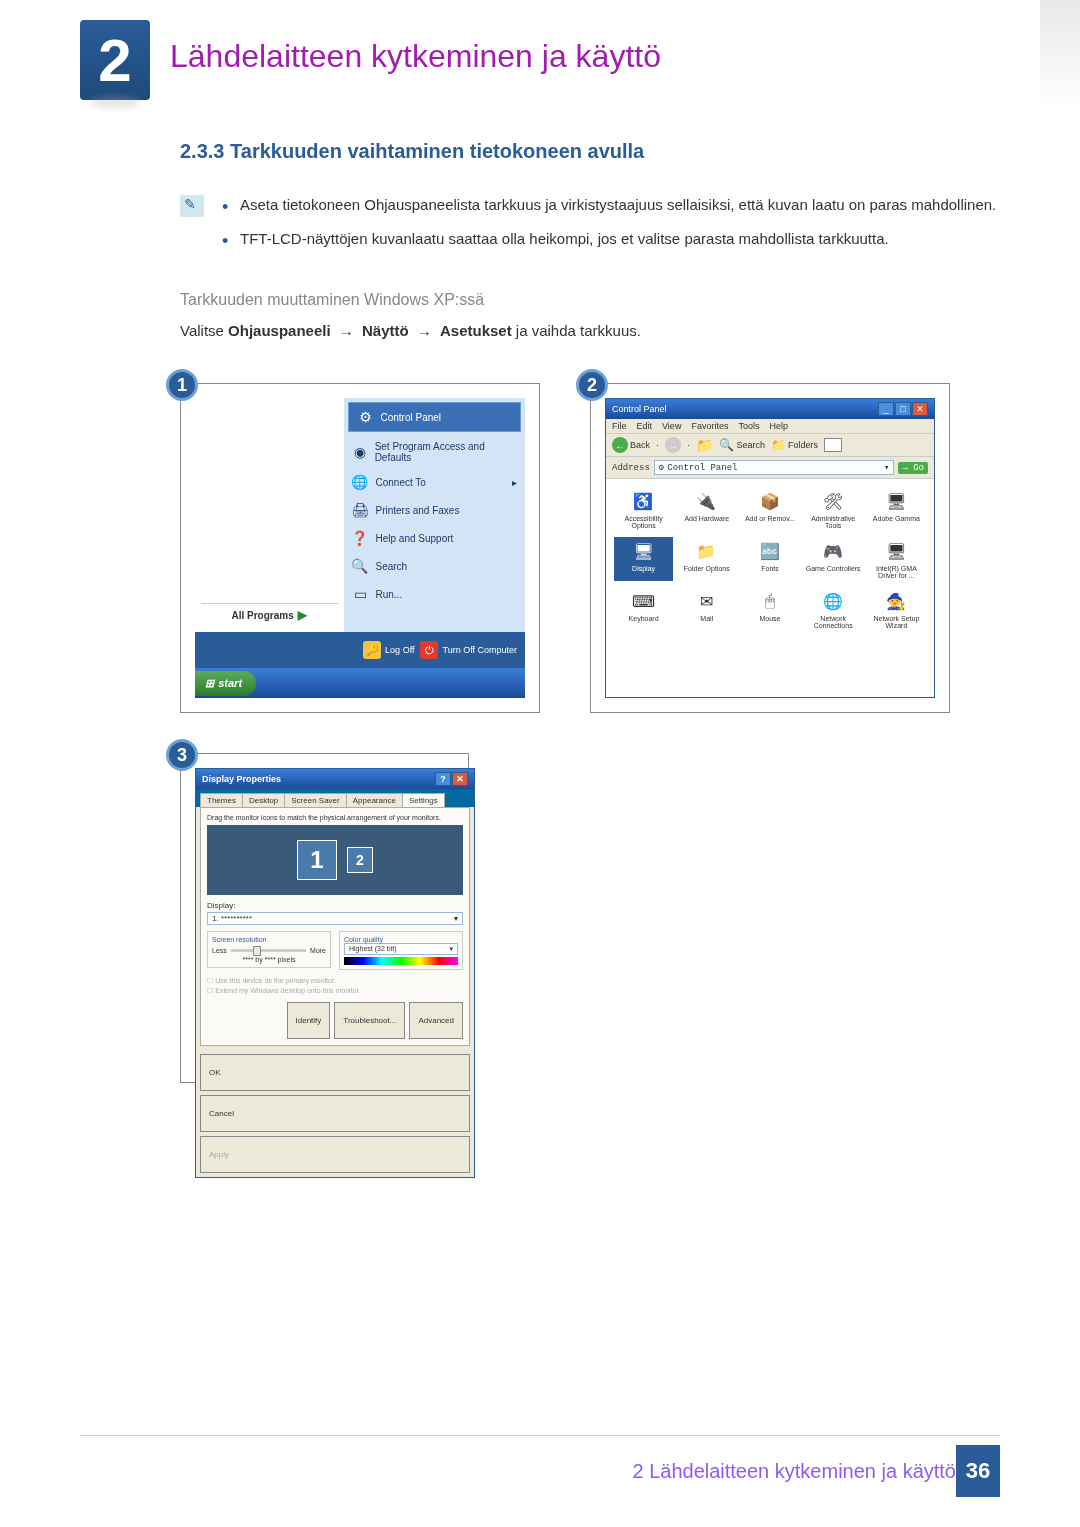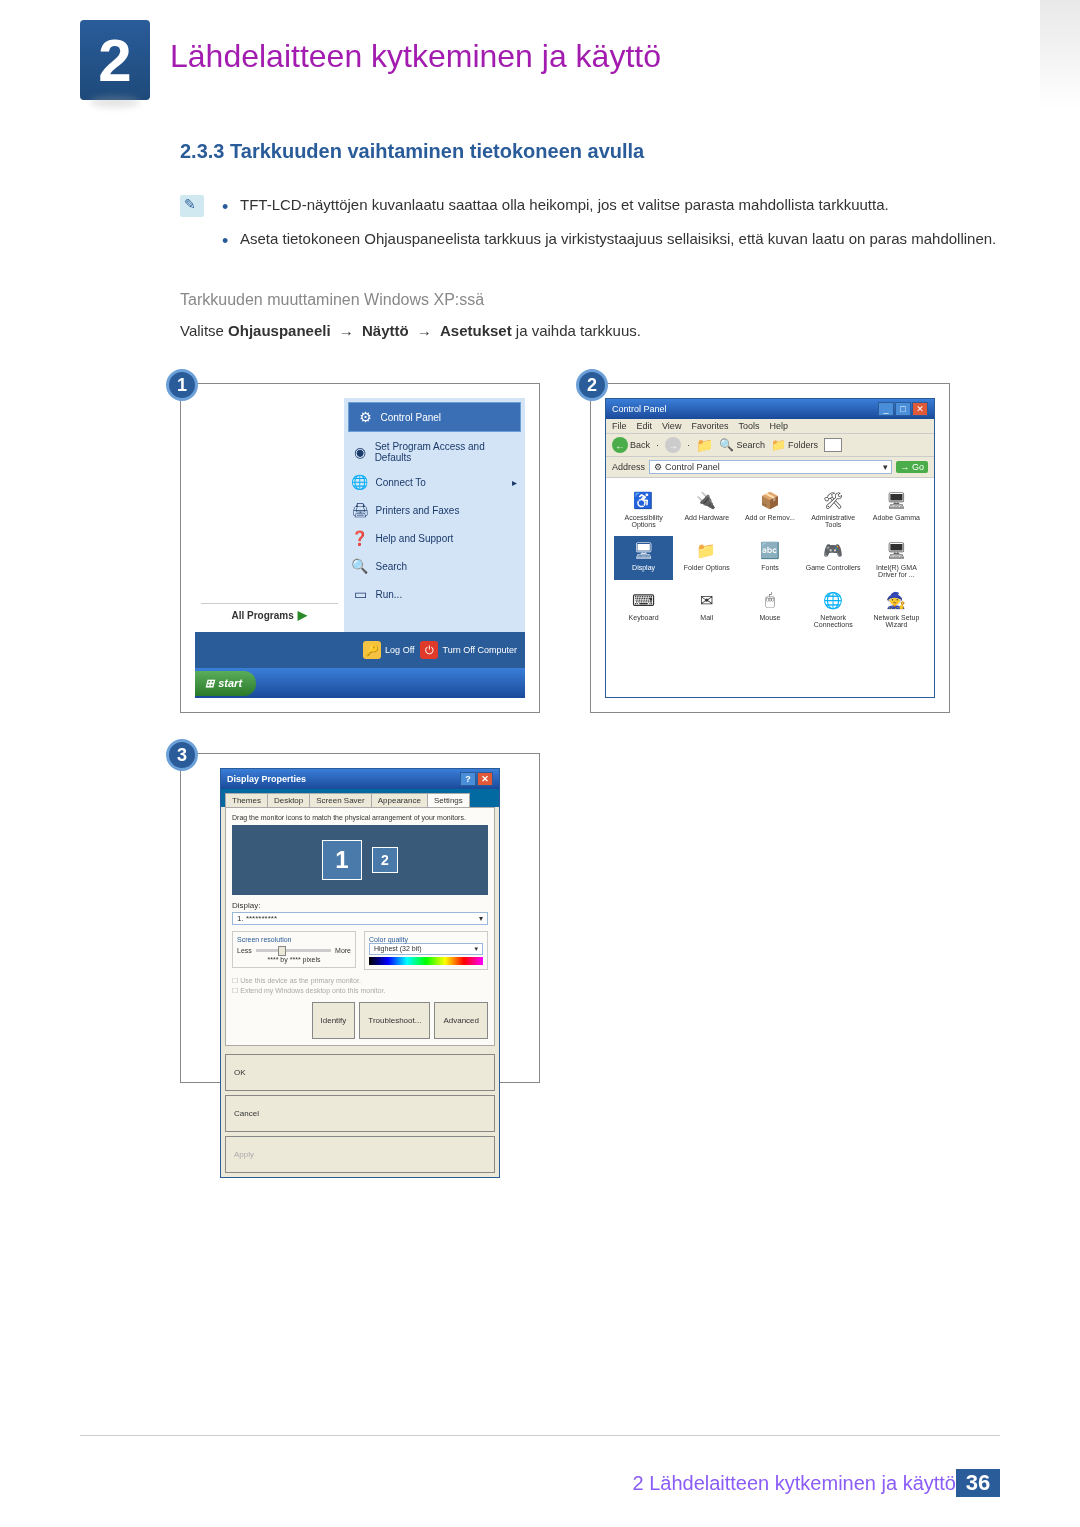--- a/index.html
+++ b/index.html
@@ -145,21 +145,21 @@
     z-index: 5;
   }
   .screenshot-frame {
     border: 1px solid #888;
     background: #fff;
     padding: 14px;
     height: 330px;
   }
   .frame-1 { width: 360px; }
   .frame-2 { width: 360px; }
-  .frame-3 { width: 360px; }
+  .frame-3 { width: 289px; }
 
   
   .startmenu {
     width: 100%;
     height: 100%;
     background: #cfd6df;
     position: relative;
     display: flex;
     flex-direction: column;
   }
@@ -277,20 +277,21 @@
   .fwd-i { background: #ccc; color: #fff; }
   .up-i { color: #e8a54a; font-size: 14px; }
   .search-i { color: #4a8a4a; font-size: 12px; }
   .folder-i { color: #e8c54a; font-size: 12px; }
   .views-i { width: 18px; height: 14px; border: 1px solid #888; background: #fff; }
   .cp-addr {
     background: #ece9d8;
     padding: 3px 6px;
     display: flex; align-items: center; gap: 4px;
     border-bottom: 1px solid #ccc;
+    font-family: Liberation Mono, monospace;
   }
   .addr-input {
     flex: 1; background: #fff; border: 1px solid #9ab8da;
     padding: 1px 4px; display: flex; align-items: center; gap: 3px;
   }
   .go-btn { background: #4aad4a; color: #fff; padding: 1px 4px; border-radius: 2px; }
   .cp-body {
     flex: 1; padding: 8px;
     display: grid;
     grid-template-columns: repeat(5, 1fr);
@@ -427,21 +428,21 @@
   }
   .footer-text {
     flex: 1;
     text-align: right;
     color: #8b5cf6;
     font-size: 20px;
     padding-right: 0;
   }
   .page-num-box {
     width: 44px;
-    height: 28px;
+    height: 52px;
     background: #2a5c9a;
     color: #fff;
     display: flex;
     align-items: center;
     justify-content: center;
     font-size: 22px;
     font-weight: bold;
   }
   .side-decoration {
     position: absolute;
@@ -468,22 +469,22 @@
 
   <h2 class="section-heading">
     <span>2.3.3</span>
     <span> </span>
     <span>Tarkkuuden vaihtaminen tietokoneen avulla</span>
   </h2>
 
   <div class="note-block">
     <div class="note-icon"></div>
     <ul class="note-list">
+      <li>Aseta tietokoneen Ohjauspaneelista tarkkuus ja virkistystaajuus sellaisiksi, että kuvan laatu on paras mahdollinen.</li>
       <li>TFT-LCD-näyttöjen kuvanlaatu saattaa olla heikompi, jos et valitse parasta mahdollista tarkkuutta.</li>
-      <li>Aseta tietokoneen Ohjauspaneelista tarkkuus ja virkistystaajuus sellaisiksi, että kuvan laatu on paras mahdollinen.</li>
     </ul>
   </div>
 
   <div class="subsection">
     <div class="subsection-title">Tarkkuuden muuttaminen Windows XP:ssä</div>
     <div class="instruction-text">
       <span>Valitse </span><span class="bold">Ohjauspaneeli</span>
       <span class="arrow">→</span>
       <span class="bold">Näyttö</span>
       <span class="arrow">→</span>

